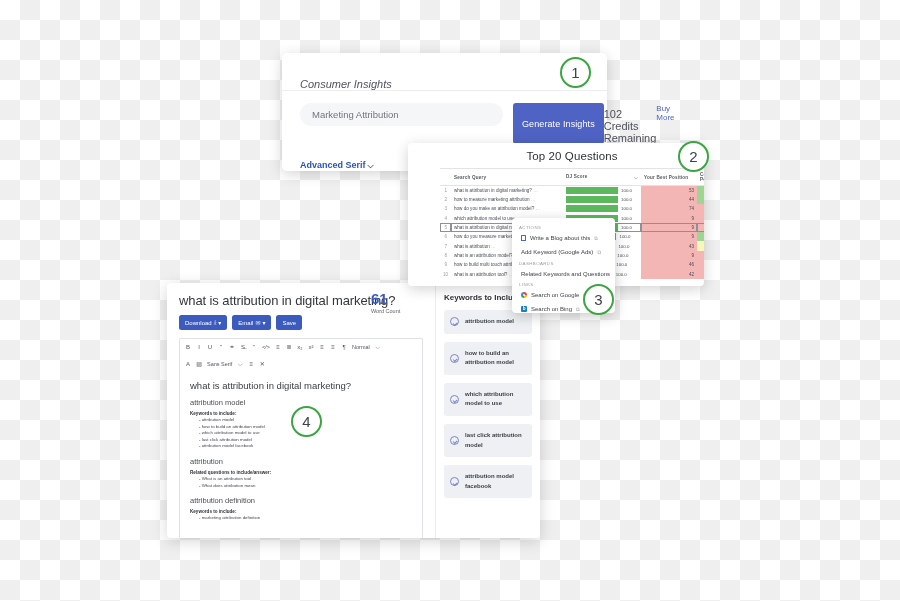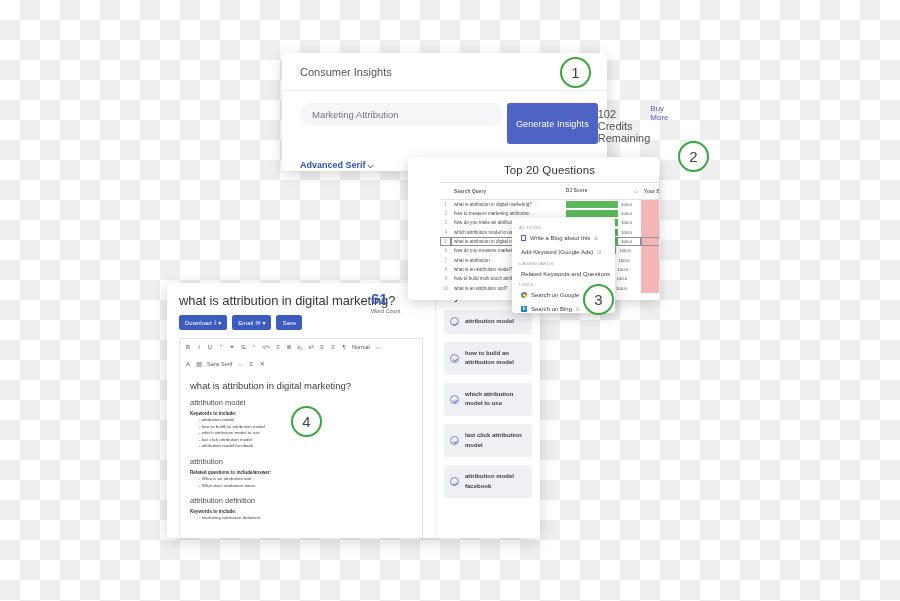--- a/index.html
+++ b/index.html
@@ -19,25 +19,25 @@
   .stage { position: absolute; inset: 0; }
 
   
   #card-insights {
     position: absolute; left: 282px; top: 53px; width: 325px; height: 118px;
     background: #fff; border-radius: 5px;
     box-shadow: 0 3px 14px rgba(0,0,0,.17);
     z-index: 10;
   }
   #card-insights .ci-head {
-    height: 38px; display: flex; align-items: center; padding: 0 18px;
-    border-bottom: 1px solid #ececf1; font-size: 11px; color: #50535c;
+    height: 38px; display: flex; align-items: flex-end; padding: 0 18px;
+    border-bottom: 1px solid #ececf1; font-size: 11px; color: #50535c; font-style: italic;
   }
   #card-insights .ci-body { padding: 12px 18px 0 18px; position: relative; }
-  .ci-row { display: flex; align-items: flex-start; gap: 4px; }
+  .ci-row { display: flex; align-items: flex-start; gap: 10px; }
   .ci-search {
     flex: 0 0 203px; height: 23px; background: #f5f6f8; border-radius: 12px;
     display: flex; align-items: center; padding: 0 12px;
     font-size: 9.5px; color: #72757e;
   }
   .ci-right { display: flex; flex-direction: row; }
   .btn-generate {
     background: #4f63c4; color: #fff; border: none; border-radius: 3px;
     font-size: 9px; font-family: inherit; padding: 6px 9px; cursor: pointer;
     letter-spacing: .1px; white-space: nowrap;
@@ -45,21 +45,21 @@
   .credits { font-size: 11px; color: #4e5059; margin-top: 5px; }
   .buy-more { font-size: 8px; color: #4f63c4; margin-top: 1px; cursor: pointer; }
   .adv-search {
     margin-top: 16px; font-size: 9px; color: #2d53b3; font-weight: bold;
     cursor: pointer;
   }
   .adv-search .chev { font-size: 8px; margin-left: 2px; }
 
   
   #card-table {
-    position: absolute; left: 408px; top: 157px; width: 251px; height: 143px;
+    position: absolute; left: 408px; top: 143px; width: 296px; height: 143px;
     background: #fff; border-radius: 4px;
     box-shadow: 0 3px 14px rgba(0,0,0,.18);
     z-index: 20; overflow: hidden; padding-left: 32px;
   }
   .tbl-title {
     text-align: center; font-size: 11.5px; color: #2f3237; padding: 7px 0 6px;
     letter-spacing: .1px;
   }
   table.qtable { width: 100%; border-collapse: collapse; table-layout: fixed; }
   table.qtable th {

